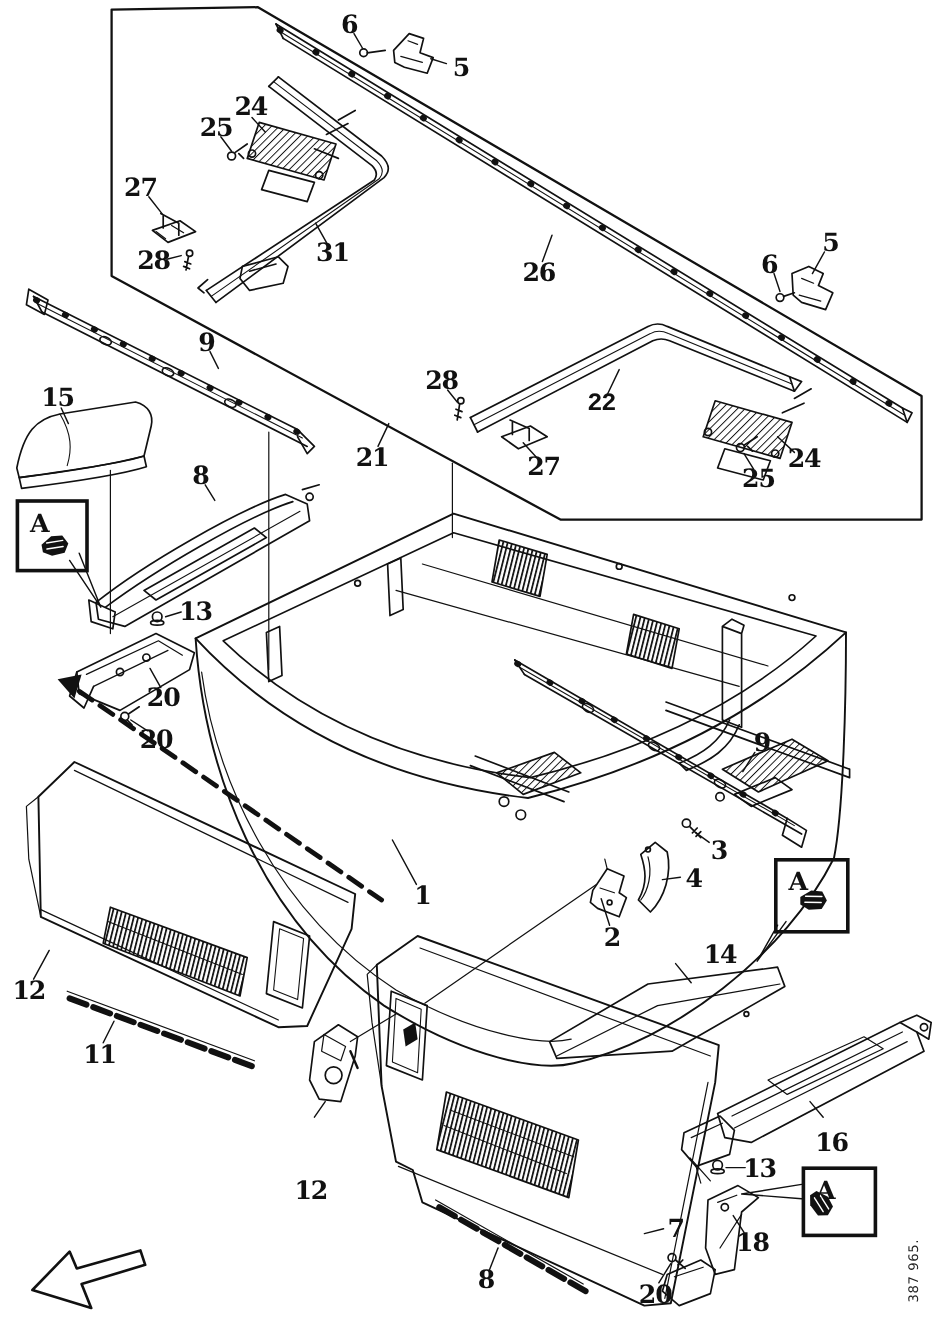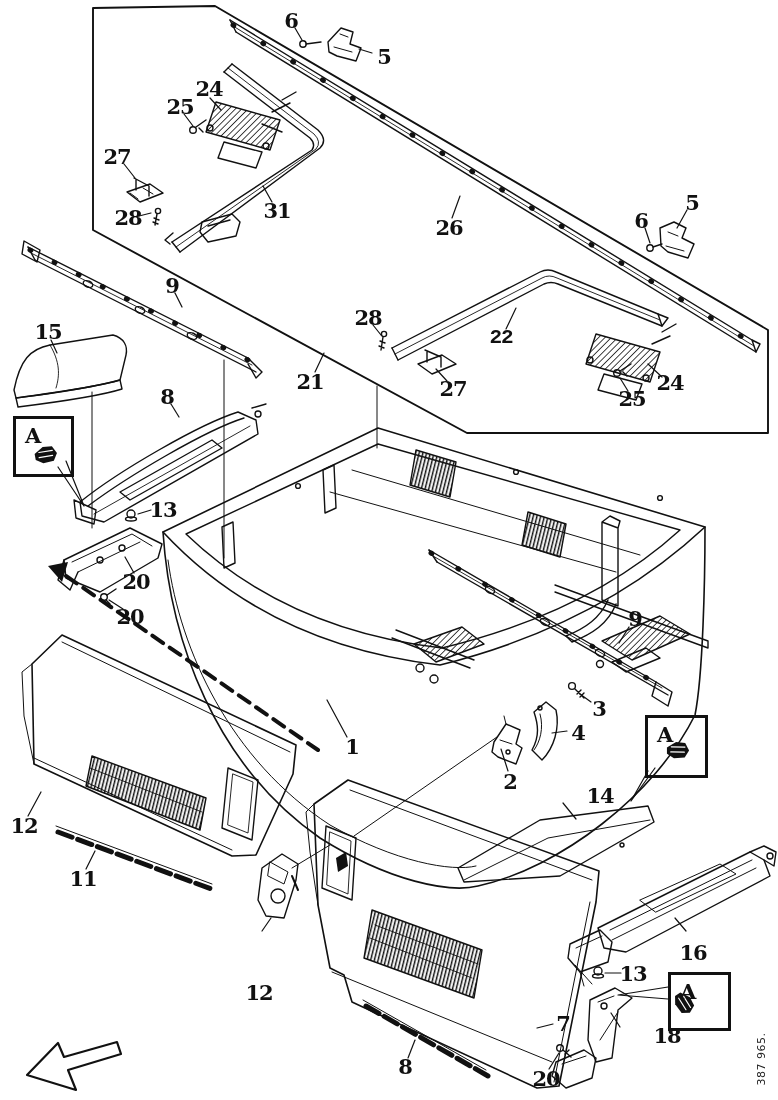--- a/index.html
+++ b/index.html
@@ -386,21 +386,21 @@
       <div class="callout" style="left: 510px; top: 781px;">2</div>
       <div class="callout" style="left: 599px; top: 708px;">3</div>
       <div class="callout" style="left: 578px; top: 732px;">4</div>
       <div class="callout" style="left: 635px; top: 618px;">9</div>
       <div class="callout" style="left: 560px; top: 795px; margin-left: 40px;">14</div>
       <div class="callout" style="left: 259px; top: 992px;">12</div>
       <div class="callout" style="left: 563px; top: 1023px;">7</div>
       <div class="callout" style="left: 405px; top: 1066px;">8</div>
       <div class="callout" style="left: 693px; top: 952px;">16</div>
       <div class="callout" style="left: 633px; top: 973px;">13</div>
-      <div class="callout" style="left: 627px; top: 1035px; margin-left: 40px;">18</div>
+      <div class="callout" style="left: 627px; top: 1035px;">18</div>
       <div class="callout" style="left: 546px; top: 1078px;">20</div>
     </div>
 
 <div id="detail-layer">
       <div class="detail-box" style="left: 13px; top: 416px; width: 55px; height: 55px;">
         <span class="detail-letter">A</span>
       </div>
       <div class="detail-box" style="left: 645px; top: 715px; width: 57px; height: 57px;">
         <span class="detail-letter">A</span>
       </div>

